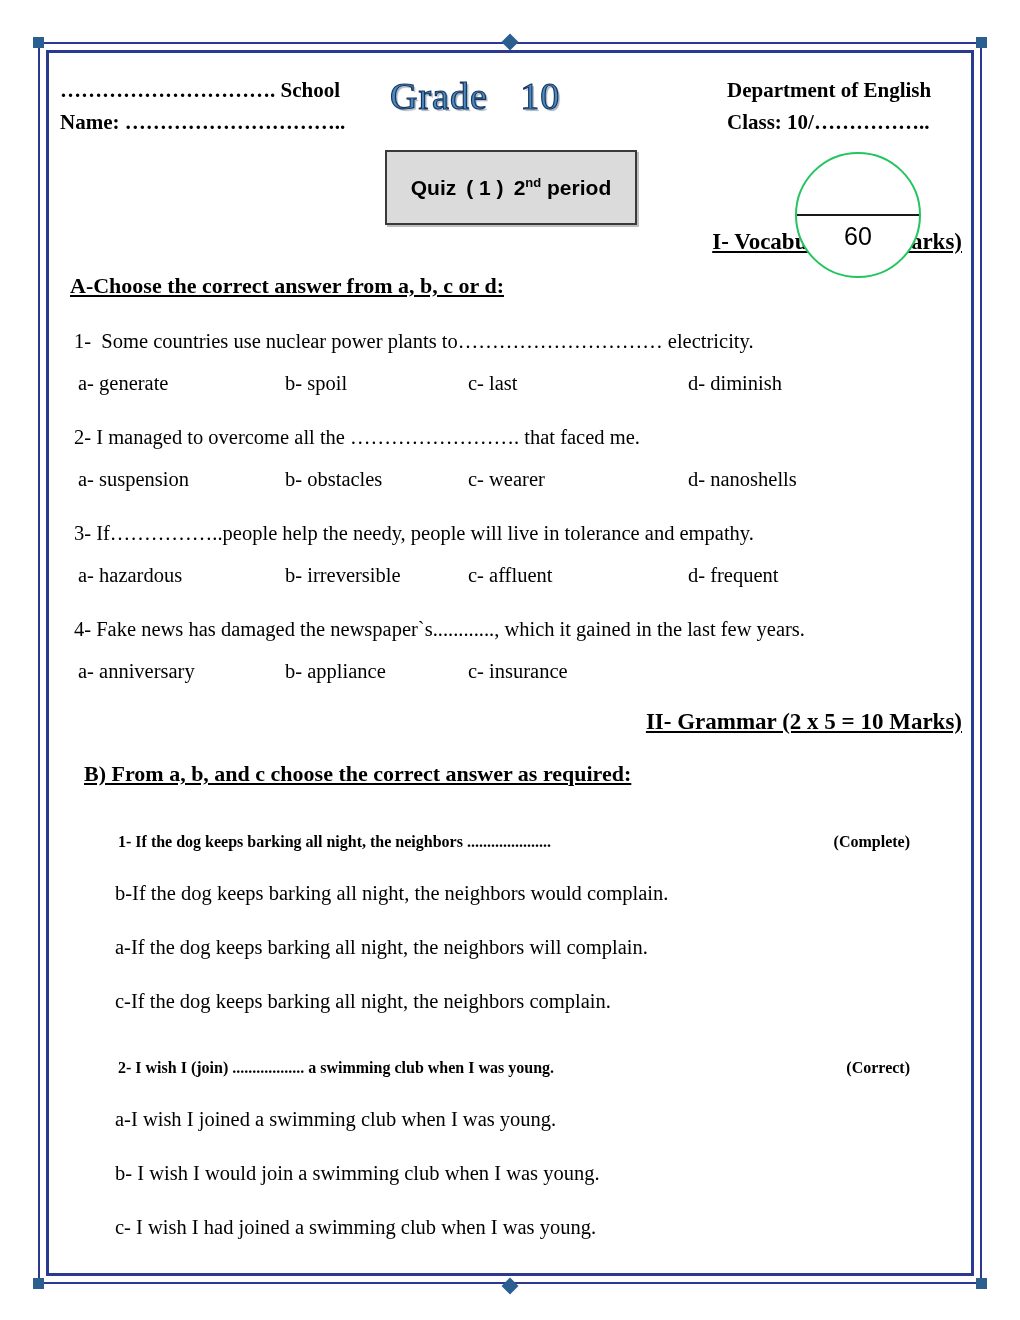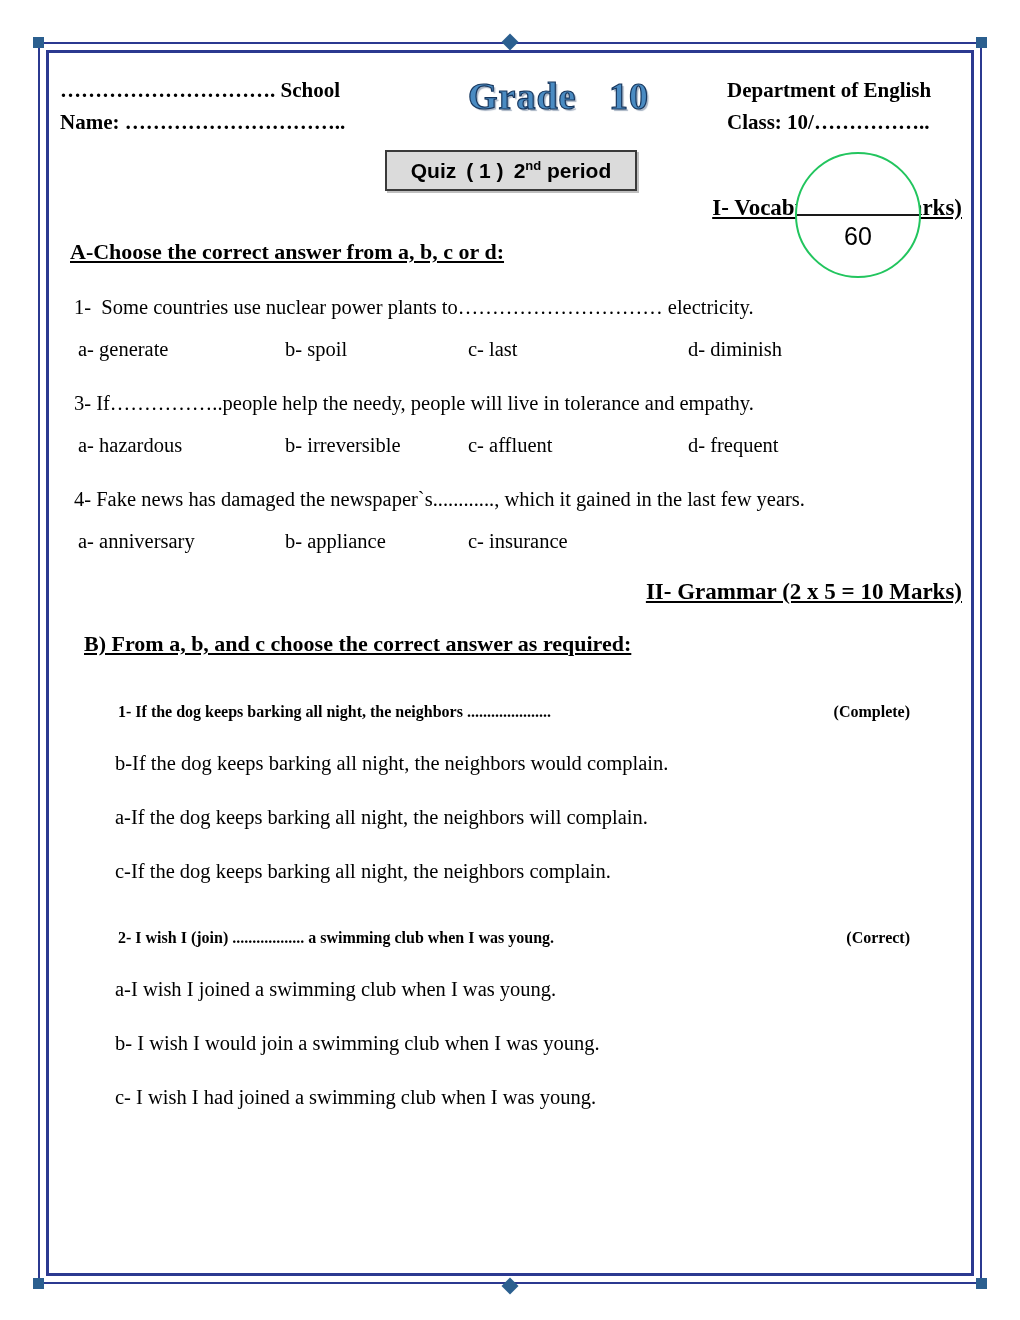--- a/index.html
+++ b/index.html
@@ -23,31 +23,31 @@
 
   .content{position:absolute;left:60px;top:74px;right:58px;bottom:56px;font-size:20px;}
   .pre{white-space:pre-wrap;}
   .u{text-decoration:underline;}
   .center{text-align:right;text-decoration:underline;}
 
   
   .hdr{display:grid;grid-template-columns:330px 1fr 235px;align-items:start;}
   .hdr-left div, .hdr-right div{font-weight:bold;font-size:21px;line-height:32px;}
   .grade{
-    font-size:38px;font-weight:bold;text-align:center;margin-top:0px;
+    font-size:38px;font-weight:normal;text-align:left;margin-top:0px;
     color:#4A8BC2;-webkit-text-stroke:1.2px #17365D;
     text-shadow:2px 2px 1px #a8b4c4;
     letter-spacing:1px;word-spacing:22px;
     font-family:"Liberation Serif", serif;
   }
 
   .quiz-box{
     width:fit-content;margin:12px auto 4px auto;
     background:#DBDBDB;border:2px solid #3a3a3a;
-    padding:6px 24px;font-weight:bold;font-size:21px;
+    padding:23px 24px;font-weight:bold;font-size:21px;
     font-family:"Liberation Sans", sans-serif;
     box-shadow:2px 2px 0 rgba(0,0,0,0.25);
     white-space:pre-wrap;
   }
   .quiz-box .gap{margin-left:10px;}
   .quiz-box sup{font-size:13px;}
 
   .vocab-title{font-size:23px;font-weight:bold;margin-top:4px;}
   .instr{font-size:22px;font-weight:bold;margin:18px 0 0 10px;}
 
@@ -114,20 +114,29 @@
     <div>
       <div class="vq-text pre">1-  Some countries use nuclear power plants to………………………… electricity.</div>
       <div class="opts">
         <span>a- generate</span>
         <span>b- spoil</span>
         <span>c- last</span>
         <span>d- diminish</span>
       </div>
     </div>
 
+    <div>
+      <div class="vq-text pre">2- I managed to overcome all the ……………………. that faced me.</div>
+      <div class="opts">
+        <span>a- suspension</span>
+        <span>b- obstacles</span>
+        <span>c- wearer</span>
+        <span>d- nanoshells</span>
+      </div>
+    </div>
 
     <div>
       <div class="vq-text pre">3- If……………..people help the needy, people will live in tolerance and empathy.</div>
       <div class="opts">
         <span>a- hazardous</span>
         <span>b- irreversible</span>
         <span>c- affluent</span>
         <span>d- frequent</span>
       </div>
     </div>

